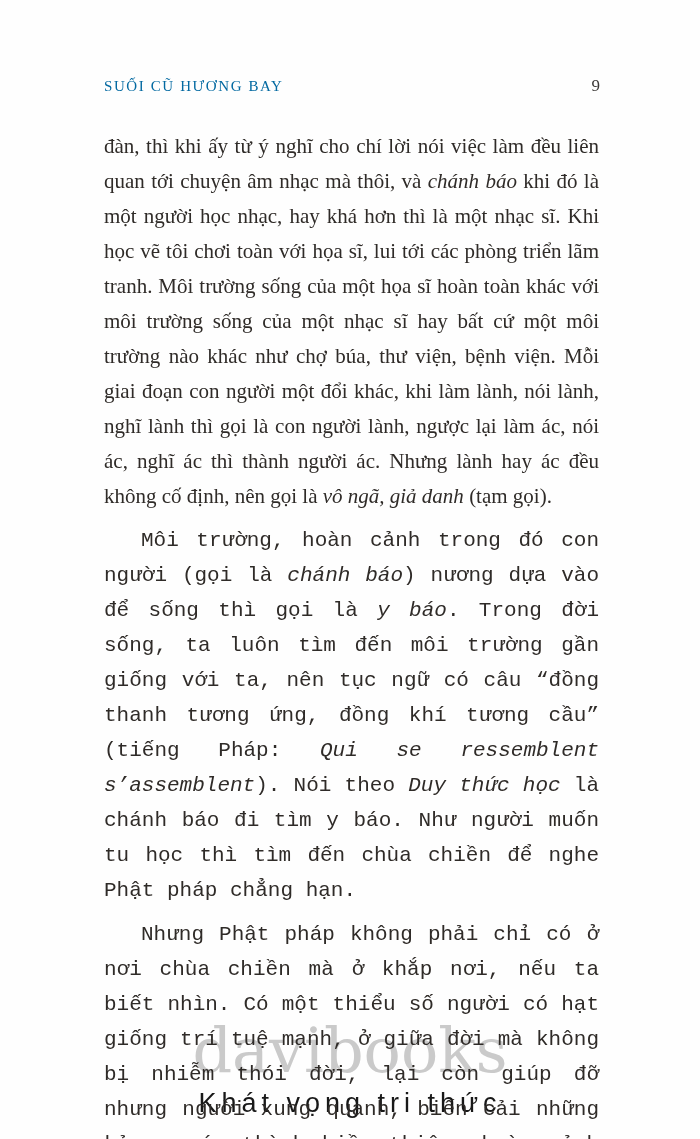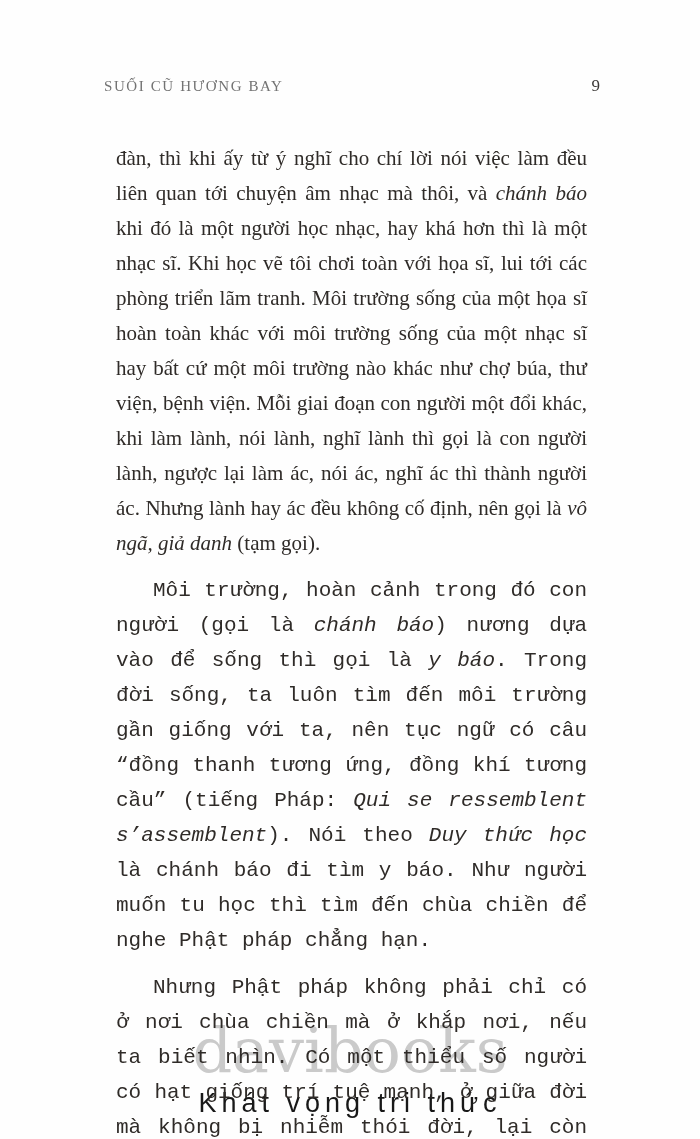--- a/index.html
+++ b/index.html
@@ -18,37 +18,37 @@
     top: 76px;
     left: 104px;
     right: 100px;
     display: flex;
     justify-content: space-between;
     align-items: baseline;
   }
   .running-title {
     font-size: 15px;
     letter-spacing: 1.6px;
-    color: #737373;
+    color: #0369a1;
   }
   .page-number {
     font-size: 17px;
     color: #3d3a38;
   }
   .content {
     position: absolute;
     top: 129px;
     left: 104px;
     width: 495px;
     font-size: 21px;
     line-height: 35px;
     text-align: justify;
     z-index: 1;
   }
-  .content p.para { margin: 12px; }
+  .content p.para { margin: 0; }
   .content p.para + p.para { margin-top: 9px; font-family: Liberation Mono, monospace; }
   .content p.para.indent { text-indent: 37px; }
   .content em { font-style: italic; }
   .watermark {
     position: absolute;
     top: 1016px;
     left: 0;
     right: 0;
     text-align: center;
     z-index: 0;

